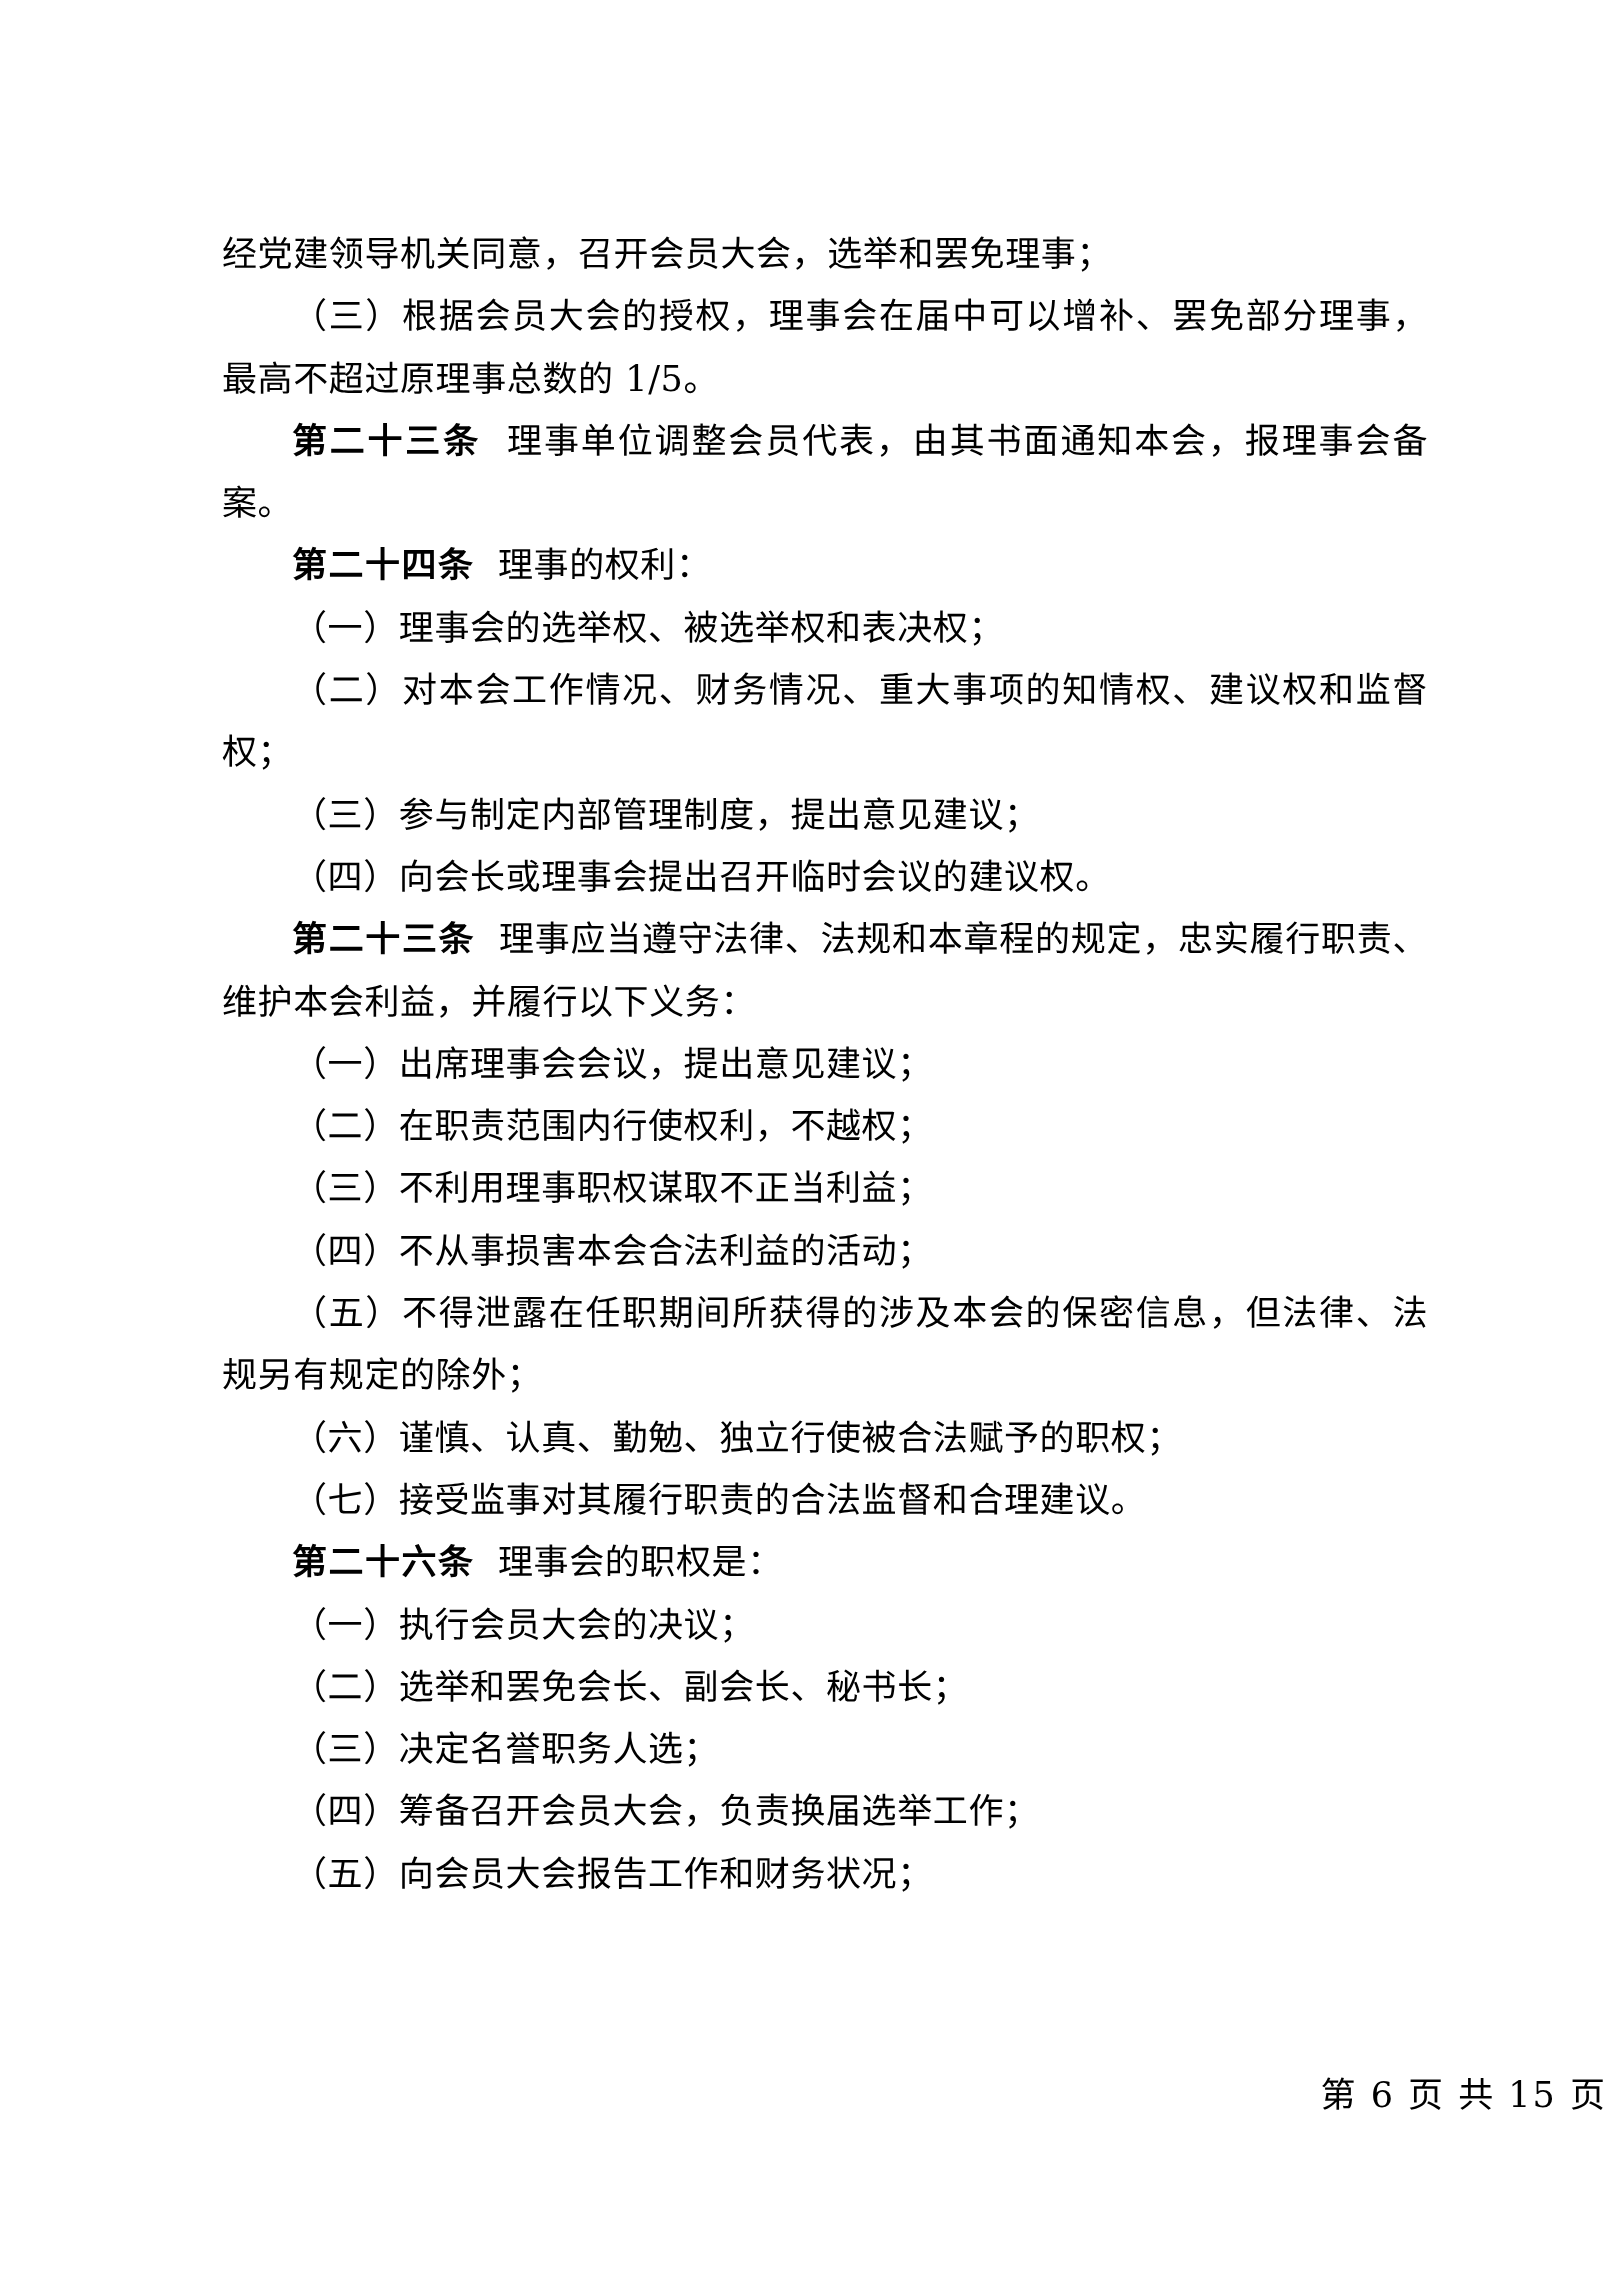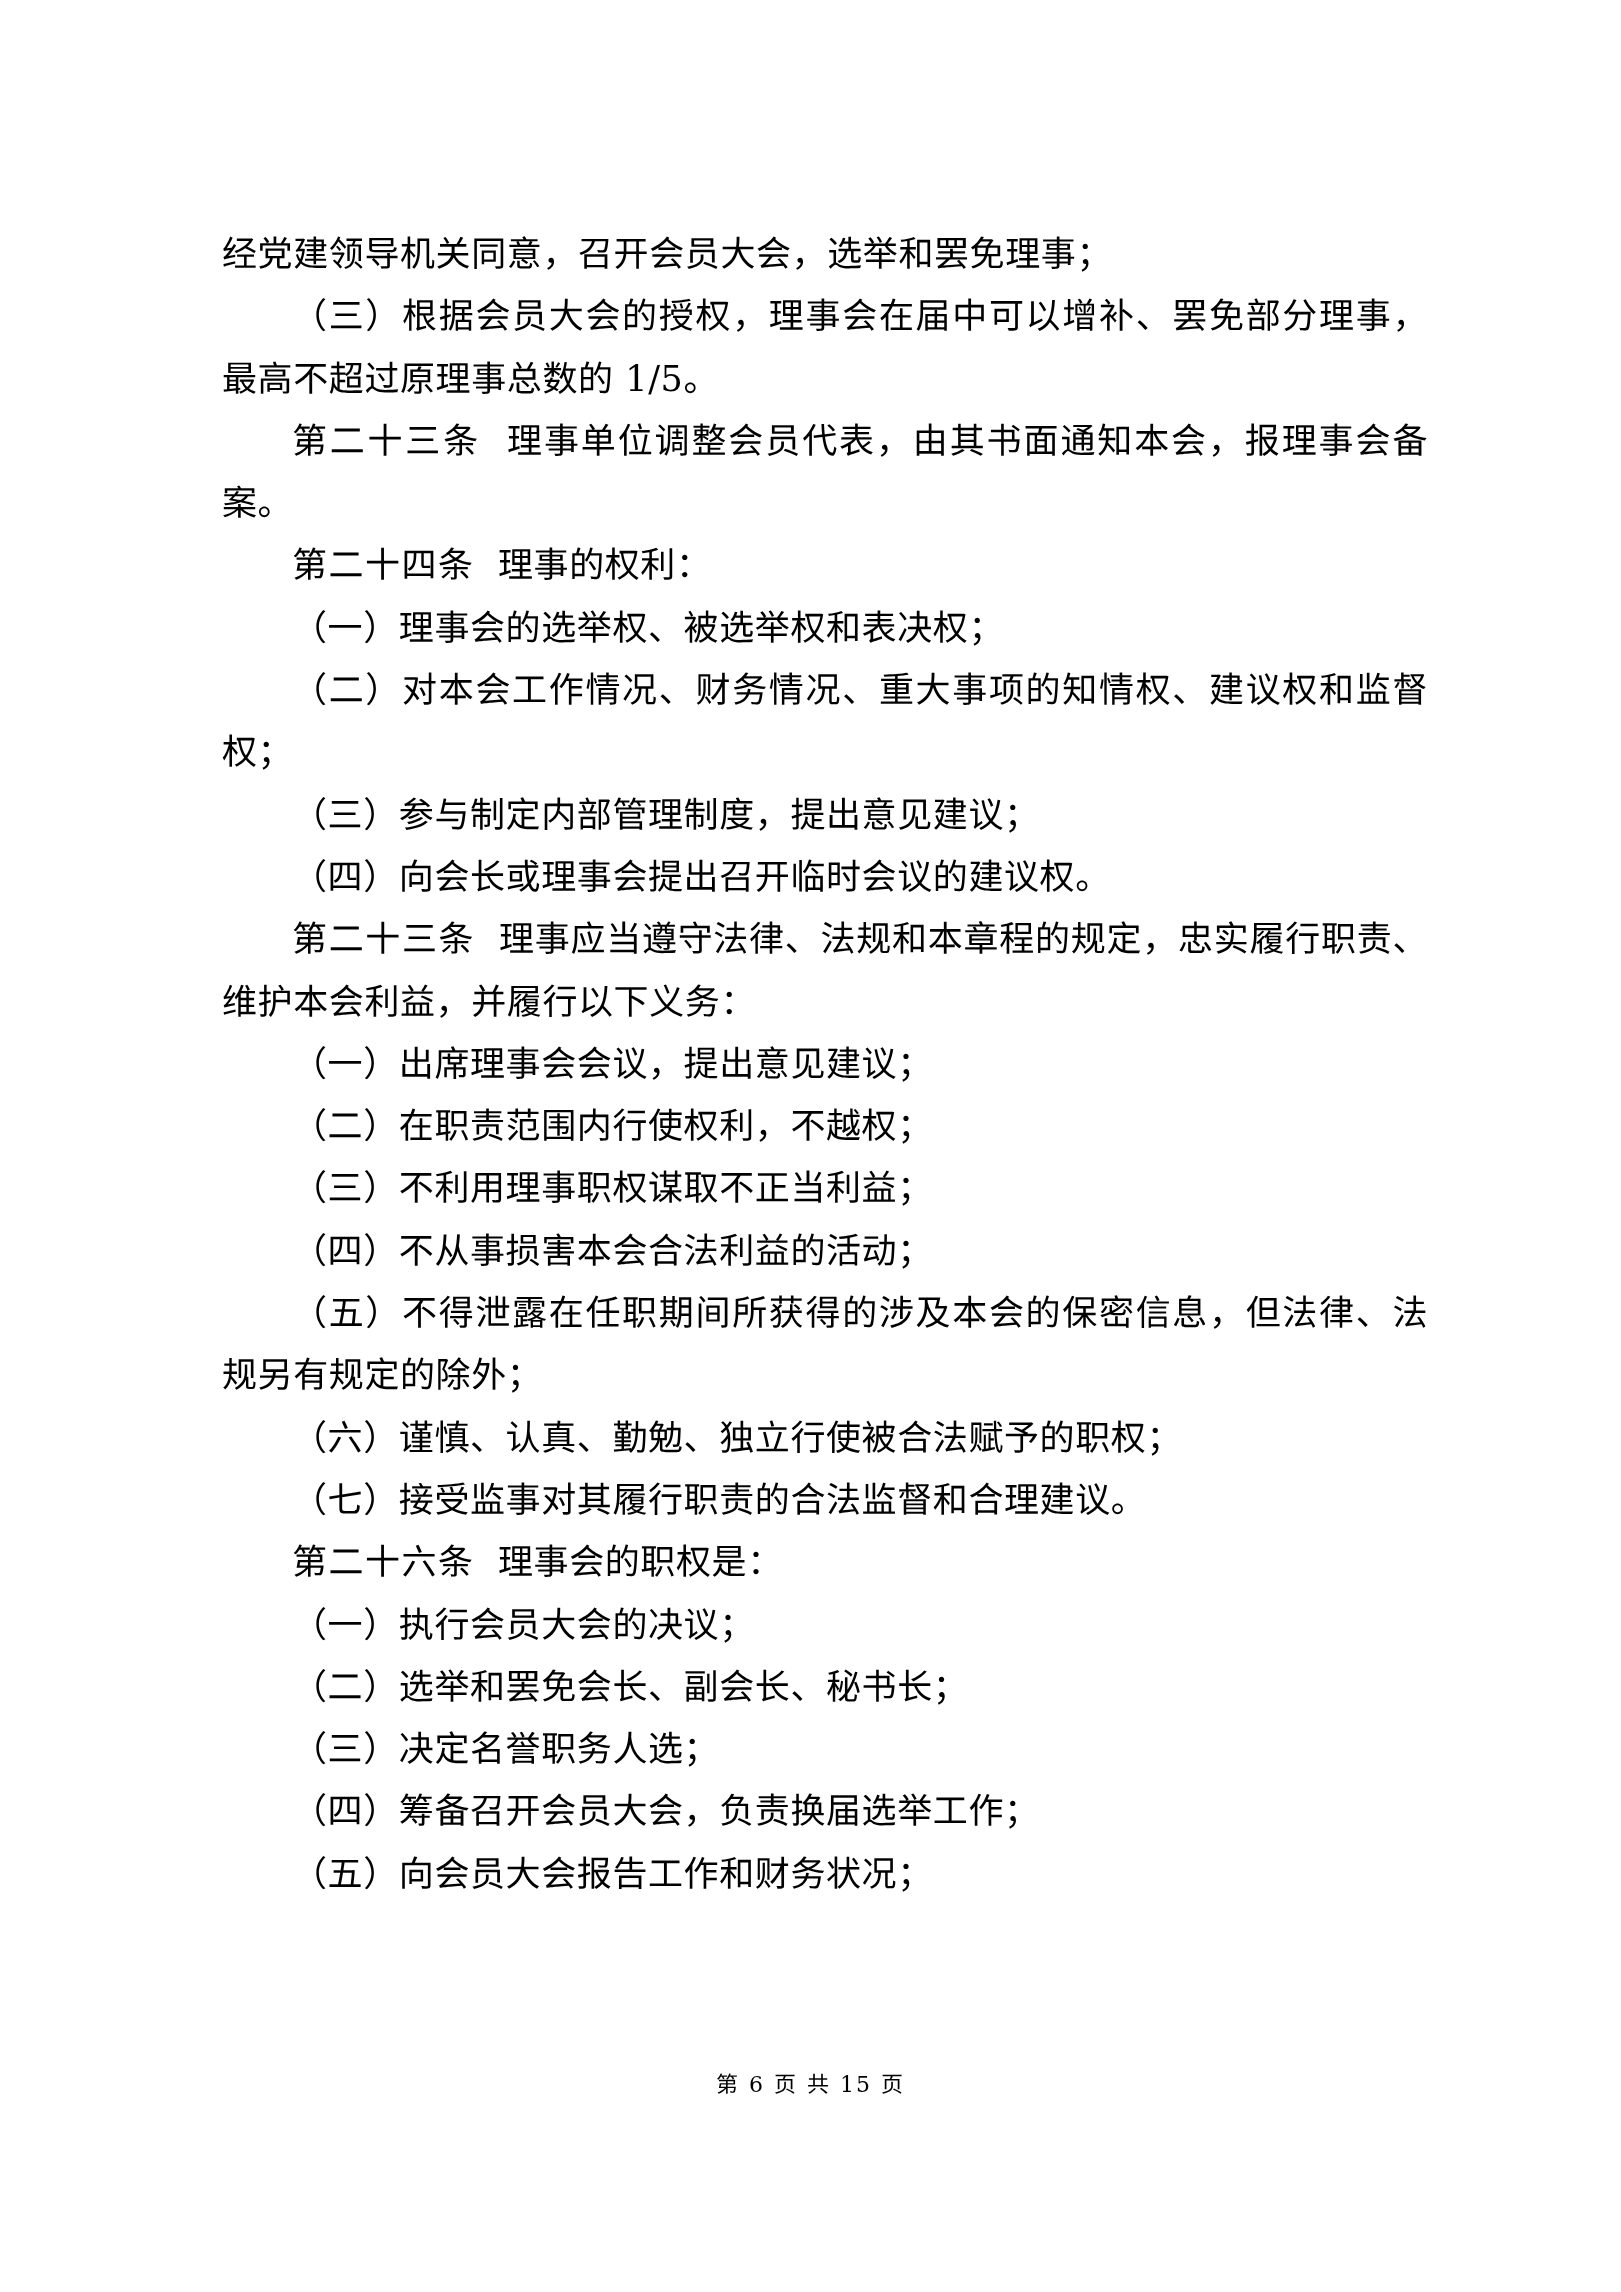--- a/index.html
+++ b/index.html
@@ -32,30 +32,30 @@
     margin: 0;
     white-space: pre-wrap;
   }
   .indent {
     text-indent: 2em;
   }
   .noindent {
     text-indent: 0;
   }
   .article-label {
-    font-weight: normal;
+    font-weight: bold;
     letter-spacing: 1.5px;
   }
   .footer {
     position: absolute;
     left: 0;
     right: 0;
     top: 2066px;
-    text-align: center;
-    font-size: 22px;
+    text-align: right;
+    font-size: 35px;
     letter-spacing: 2px;
     font-family: "DejaVu Serif", "Liberation Serif", serif;
   }
 </style>
 </head>
 <body>
 
 <div class="page">
 
   <div class="content">

